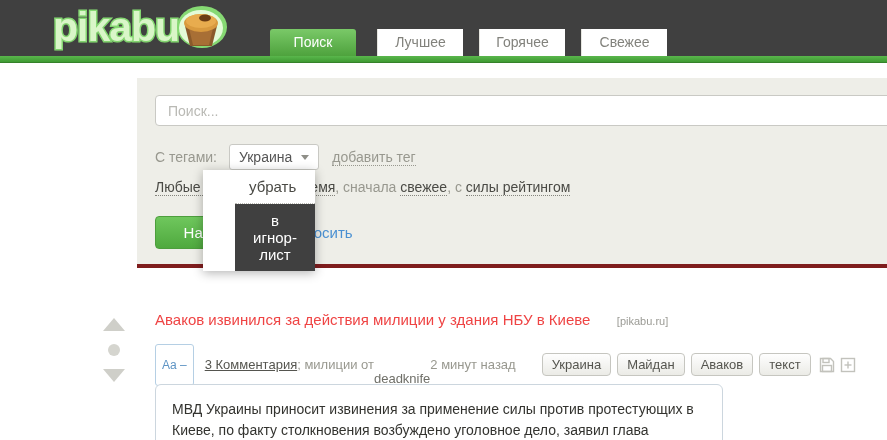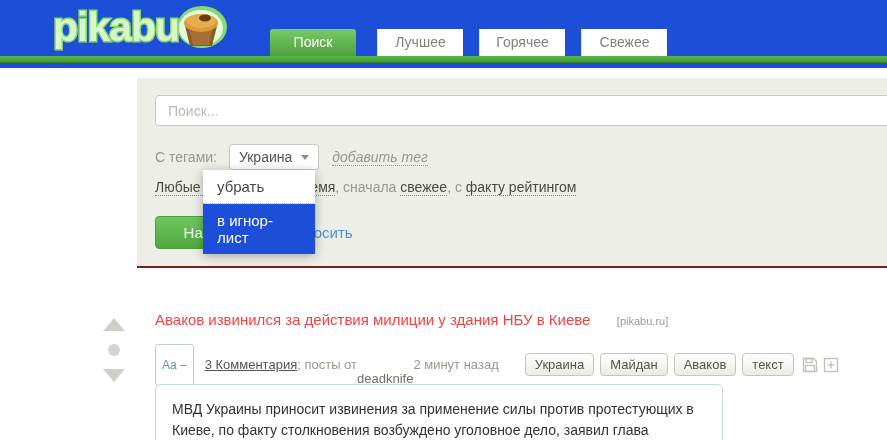--- a/index.html
+++ b/index.html
@@ -1,70 +1,70 @@
 <!DOCTYPE html>
 <html><head>
 <meta charset="utf-8">
 <style>
   * { margin:0; padding:0; box-sizing:border-box; }
   html,body { width:887px; height:440px; overflow:hidden; background:#fff;
     font-family:"Liberation Sans", sans-serif; }
   .page { position:relative; width:887px; height:440px; overflow:hidden; background:#fff; }
 
   
-  .header { position:absolute; left:0; top:0; width:887px; height:68px; background:#1d4ed8; }
+  .header { position:absolute; left:0; top:0; width:887px; height:56px; background:#404040; }
   .logo { position:absolute; left:53px; top:0px; display:flex; align-items:center; cursor:pointer; }
   .logo-text { font-size:41px; font-weight:bold; letter-spacing:-1px; color:#d9f6c8;
     -webkit-text-stroke:3px #86d973; paint-order:stroke fill;
     text-shadow:0 1px 2px rgba(120,200,100,.5); }
   .logo-muffin { margin-left:-4px; margin-top:4px; }
 
   .tabs { position:absolute; left:270px; top:29px; height:27px; display:flex;gap:16px; }
   .tab { width:86px; height:27px; line-height:27px; text-align:center; font-size:14px;
     color:#82827c; background:#fff; cursor:pointer; border-left:1px solid #e6e6e0; }
   .tab:first-child { border-left:none; }
   .tab.active { background:linear-gradient(#7ac968,#4ea23d); color:#fff;
     border-radius:3px 3px 0 0; margin-right:5px; border-left:none; }
 
   .greenbar { position:absolute; left:0; top:56px; width:887px; height:7px;
     background:linear-gradient(#5ab74c,#3f9a33); border-bottom:1px solid #35822a; }
 
   
   .panel { position:absolute; left:137px; top:78px; width:750px; height:190px;
-    background:#eeeee8; border-bottom:2px solid #7f1d1d; }
+    background:#eeeee8; border-bottom:4px solid #7f1d1d; }
   .search-input { position:absolute; left:18px; top:17px; width:745px; height:31px;
     border:1px solid #c9c9c4; border-radius:4px; padding:0 12px; font-size:14px;
     color:#555; background:#fff; outline:none; font-family:"Liberation Sans",sans-serif; }
   .search-input::placeholder { color:#b9b9b4; }
 
   .tagrow { position:absolute; left:18px; top:66px; display:flex; align-items:center;
     font-size:14px; color:#98988f; }
   .tag-select { margin-left:12px; display:flex; align-items:center; gap:9px;
     background:#fff; border:1px solid #c9c9c4; border-radius:3px; padding:4px 9px;
     color:#555; cursor:pointer; }
   .chev { width:0; height:0; border-left:4px solid transparent; border-right:4px solid transparent;
     border-top:5px solid #8f8f88; }
-  .add-tag { margin-left:13px; color:#98988f; border-bottom:1px dotted #98988f; cursor:pointer;font-style:italic; }
+  .add-tag { margin-left:13px; color:#98988f; border-bottom:1px dotted #98988f; cursor:pointer; }
 
   .filterrow { position:absolute; left:18px; top:101px; font-size:14px; color:#98988f; white-space:nowrap; }
   .flink { color:#4a4a45; border-bottom:1px dotted #84847d; cursor:pointer; }
 
   .btnrow { position:absolute; left:18px; top:138px; display:flex; align-items:center; }
   .find-btn { width:100px; height:33px; border:1px solid #4d9e3d; border-radius:4px;
     background:linear-gradient(#6fc75d,#4fa93e); color:#fff; font-size:15px; cursor:pointer;
     font-family:"Liberation Sans",sans-serif; }
   .reset-link { margin-left:31px; color:#4a90d2; font-size:15px; text-decoration:none; cursor:pointer; }
 
   
   .menu { position:absolute; left:203px; top:170px; width:112px; background:#fff;
     box-shadow:0 2px 10px rgba(0,0,0,.3); z-index:20; }
-  .menu-item { padding:8px 14px; font-size:15px; cursor:pointer; }
+  .menu-item { padding:8px 14px; font-size:15px; cursor:pointer;margin-left:32px; }
   .mi-remove { color:#4a4a45; border-bottom:1px dotted #bdbdb6; }
   .mi-subscribe { color:#67c24f; }
-  .mi-ignore { background:#1d4ed8; color:#fff; }
+  .mi-ignore { background:#404040; color:#fff;text-align:center; }
 
   
   .votes { position:absolute; left:102px; top:318px; width:24px; display:flex;
     flex-direction:column; align-items:center; }
   .arrow-up { width:0; height:0; border-left:11px solid transparent; border-right:11px solid transparent;
     border-bottom:13px solid #cfcfc9; cursor:pointer; }
   .vote-dot { width:12px; height:12px; border-radius:50%; background:#d5d5cf; margin:13px 0; }
   .arrow-down { width:0; height:0; border-left:11px solid transparent; border-right:11px solid transparent;
     border-top:13px solid #cfcfc9; cursor:pointer; }
 
@@ -123,21 +123,21 @@
     <div class="tagrow">
       <span>С тегами:</span>
       <span class="tag-select">
         <span>Украина</span>
         <span class="chev"></span>
       </span>
       <span class="add-tag">добавить тег</span>
     </div>
 
     <div class="filterrow">
-      <span class="flink">Любые посты</span><span>, за </span><span class="flink">всё время</span><span>, сначала </span><span class="flink">свежее</span><span>, с </span><span class="flink">факту рейтингом</span>
+      <span class="flink">Любые посты</span><span>, за </span><span class="flink">всё время</span><span>, сначала </span><span class="flink">свежее</span><span>, с </span><span class="flink">силы рейтингом</span>
     </div>
 
     <div class="btnrow">
       <button class="find-btn">Найти</button>
       <a class="reset-link">Сбросить</a>
     </div>
   </div>
 
   <div class="menu">
     <div class="menu-item mi-remove">убрать</div>
@@ -151,21 +151,21 @@
   </div>
 
   <div class="post-title-row">
     <span class="post-title">Аваков извинился за действия милиции у здания НБУ в Киеве</span>
     <span class="post-source">[pikabu.ru]</span>
   </div>
 
   <div class="metarow">
     <span class="font-badge">Aa –</span>
     <span class="comments-link">3 Комментария</span>
-    <span>; посты от </span>
+    <span>; милиции от </span>
     <span class="author-link">deadknife</span>
     <span> 2 минут назад</span>
     <span class="post-tags">
       <span class="ptag">Украина</span>
       <span class="ptag">Майдан</span>
       <span class="ptag">Аваков</span>
       <span class="ptag">текст</span>
     </span>
     <span class="meta-icons">
       <span class="micon">

